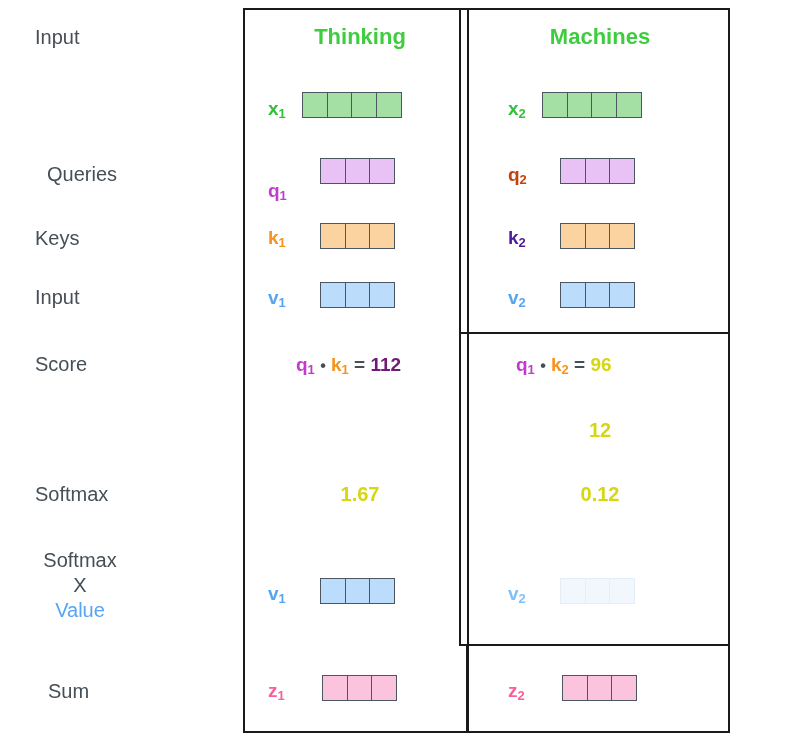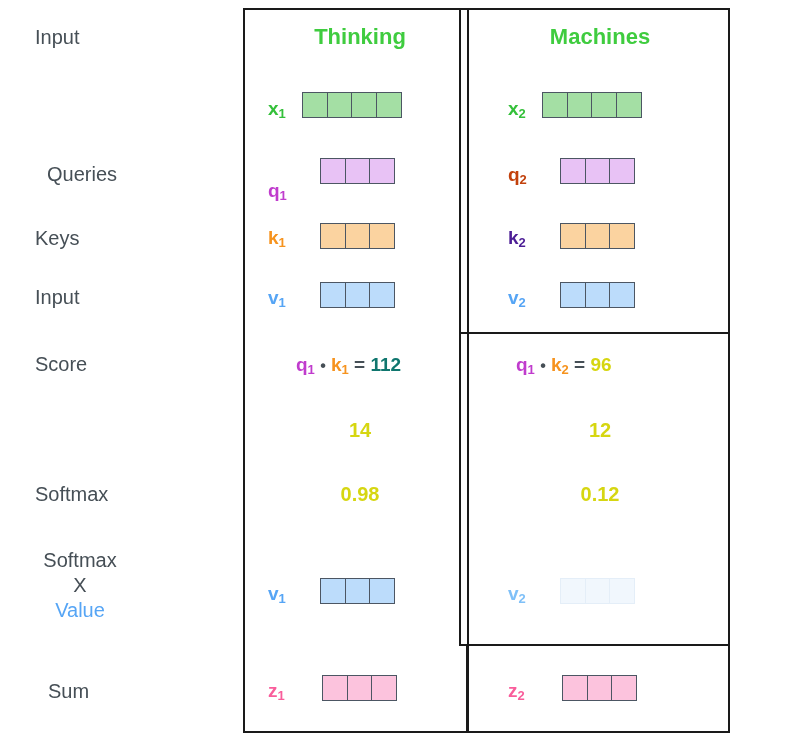--- a/index.html
+++ b/index.html
@@ -243,35 +243,34 @@
     <div class="cell" style="background:#bcdcfb;"></div>
     <div class="cell" style="background:#bcdcfb;"></div>
     <div class="cell" style="background:#bcdcfb;"></div>
   </div>
 
   <div class="score-expr" style="left:296px; top:355px;">
     <span style="color:#c03ccd;"><span>q</span><span class="sub">1</span></span>
     <span class="dot">•</span>
     <span style="color:#f6931e;"><span>k</span><span class="sub">1</span></span>
     <span class="eq">=</span>
-    <span style="color:#0f766e;margin-top:12px;">112</span>
+    <span style="color:#701a75;margin-top:12px;">112</span>
   </div>
 
   <div class="score-expr" style="left:516px; top:355px;">
     <span style="color:#c03ccd;"><span>q</span><span class="sub">1</span></span>
     <span class="dot">•</span>
     <span style="color:#f6931e;"><span>k</span><span class="sub">2</span></span>
     <span class="eq">=</span>
     <span style="color:#d6d611;">96</span>
   </div>
 
-  <div class="num-val" style="left:300px; top:420px; width:120px; color:#d6d611;">14</div>
   <div class="num-val" style="left:540px; top:420px; width:120px; color:#d6d611;">12</div>
 
-  <div class="num-val" style="left:300px; top:484px; width:120px; color:#d6d611;">0.98</div>
+  <div class="num-val" style="left:300px; top:484px; width:120px; color:#d6d611;">1.67</div>
   <div class="num-val" style="left:540px; top:484px; width:120px; color:#d6d611;">0.12</div>
 
   <div class="vec-label" style="left:268px; top:584px; color:#56a5f5;">
     <span>v</span><span class="sub">1</span>
   </div>
   <div class="vector" style="left:320px; top:578px;">
     <div class="cell" style="background:#bcdcfb;"></div>
     <div class="cell" style="background:#bcdcfb;"></div>
     <div class="cell" style="background:#bcdcfb;"></div>
   </div>

